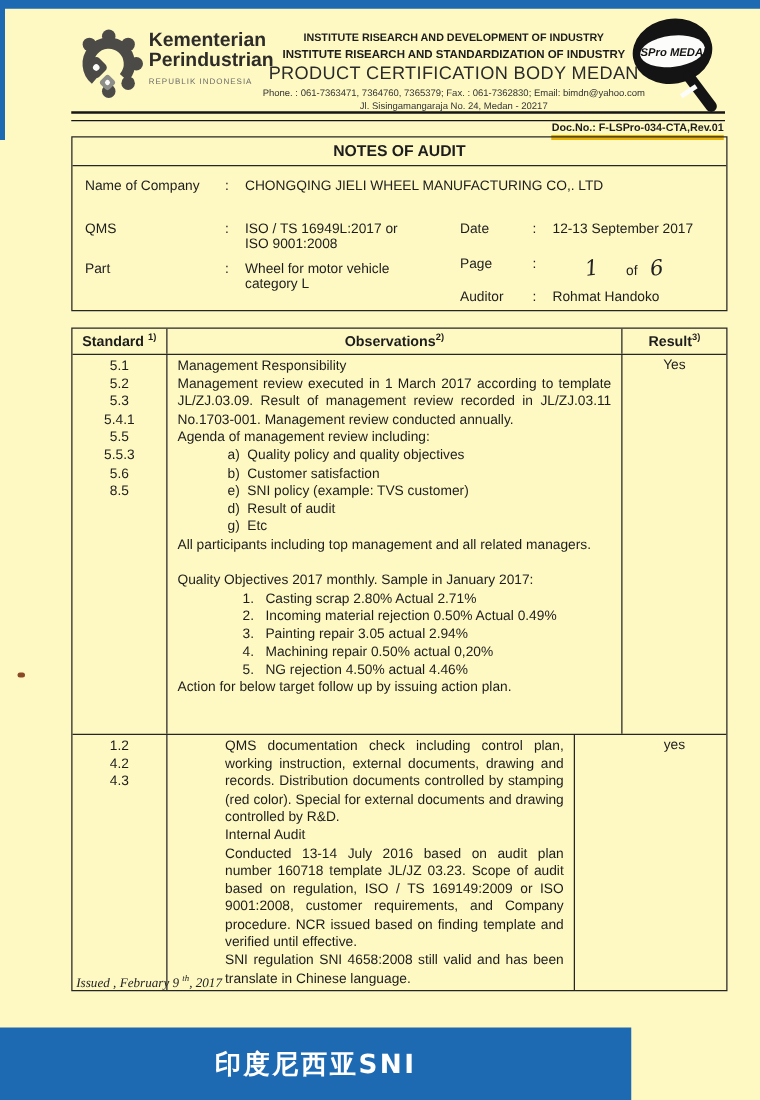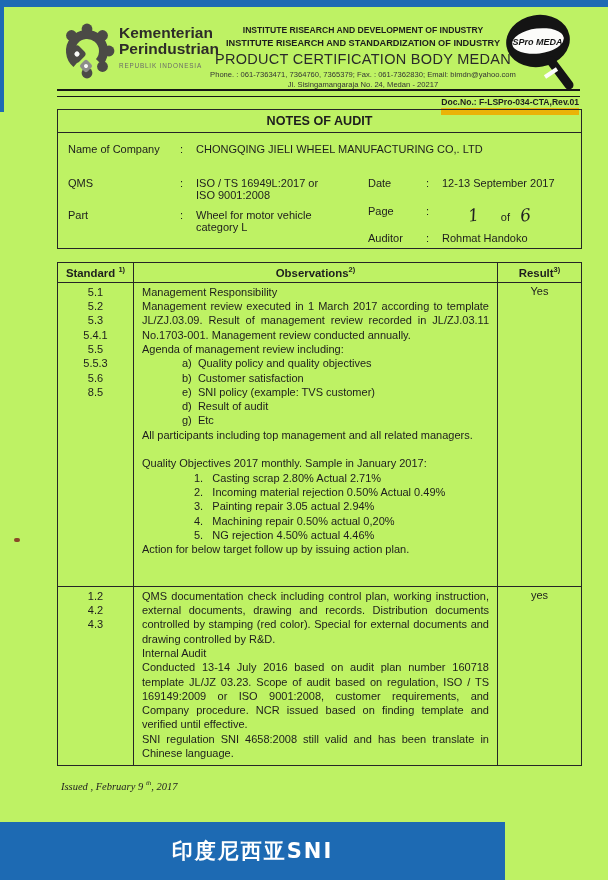--- a/index.html
+++ b/index.html
@@ -1,16 +1,16 @@
 <!DOCTYPE html>
 <html><head>
 <meta charset="utf-8">
 <style>
   html,body{margin:0;padding:0;background:#e8e8e8;}
-  .page{position:relative;width:608px;height:880px;background:#bef264;overflow:hidden;
+  .page{position:relative;width:608px;height:880px;background:#fef9c3;overflow:hidden;
         font-family:"Liberation Sans",sans-serif;color:#1d1d1d;}
   
   .top-bar{position:absolute;top:0;left:0;width:608px;height:7px;}
   .left-sliver{position:absolute;top:0;left:0;width:4px;height:112px;}
   .bottom-band{position:absolute;left:0;top:822px;width:505px;height:58px;
                display:flex;align-items:center;justify-content:center;}
   .bottom-band .cn{color:#fff;font-size:21px;font-weight:bold;letter-spacing:2px;
                    font-family:"DejaVu Sans",sans-serif;}
   
   .gear{position:absolute;left:57px;top:21px;}
@@ -20,21 +20,21 @@
   .center-head{position:absolute;left:163px;top:25px;width:400px;text-align:center;}
   .center-head .i1{font-size:8.6px;font-weight:bold;}
   .center-head .i2{font-size:9.2px;font-weight:bold;margin-top:3px;}
   .center-head .body-name{font-size:14.5px;margin-top:3px;letter-spacing:.3px;color:#2a2a2a;}
   .center-head .contact{font-size:7.6px;margin-top:3px;color:#333;}
   .center-head .address{font-size:7.6px;margin-top:1px;color:#333;}
   .qlogo{position:absolute;left:501px;top:11px;}
   .double-rule{position:absolute;left:57px;top:89px;width:523px;height:5px;
                border-top:2.6px solid #161616;border-bottom:1.1px solid #161616;}
   .doc-no{position:absolute;top:97px;right:29px;font-size:8.6px;font-weight:bold;
-          border-bottom:7px solid #eab308;padding-bottom:1px;}
+          border-bottom:4px solid #eab308;padding-bottom:1px;}
   
   .notes-box{position:absolute;left:57px;top:109px;width:523px;height:138px;
              border:1.6px solid #262626;background:transparent;}
   .notes-title{height:22px;border-bottom:1.6px solid #262626;display:flex;
                align-items:center;justify-content:center;font-weight:bold;font-size:12.6px;}
   .fld{position:absolute;font-size:11px;}
   .fld .lab{display:inline-block;vertical-align:top;}
   .fld .col{display:inline-block;vertical-align:top;}
   .fld .val{display:inline-block;vertical-align:top;white-space:pre-line;}
   .fl{left:10px;}
@@ -53,21 +53,21 @@
   .t-head .hc1,.t-head .hc2{border-right:1px solid #262626;}
   sup{font-size:7.5px;}
   .t-row{display:grid;grid-template-columns:76px 1fr 83px;}
   .t-row + .t-row{border-top:1px solid #262626;}
   .t-row .c-std{border-right:1px solid #262626;text-align:center;padding-top:2px;
                 font-size:11px;line-height:14.3px;}
   .t-row .c-obs{border-right:1px solid #262626;padding:2px 8px 2px 8px;font-size:11px;
                 line-height:14.3px;}
   .t-row .c-res{text-align:center;padding-top:2px;font-size:11px;}
   .r1{min-height:303px;}
-  .r2{min-height:178px;}
+  .r2{min-height:178px;gap:38px;}
   .ob-line{white-space:pre-wrap;}
   .ob-para{text-align:justify;}
   .ob-item{padding-left:40px;white-space:pre-wrap;}
   .ob-item-num{padding-left:52px;white-space:pre-wrap;}
   .ob-blank{height:14.3px;}
   
   .issued{position:absolute;left:61px;top:779px;font-family:"Liberation Serif",serif;
           font-style:italic;font-size:10.5px;color:#222;}
   .issued sup{font-size:7px;}
   .speck{position:absolute;left:14px;top:538px;width:6px;height:4px;background:#8a4a28;

